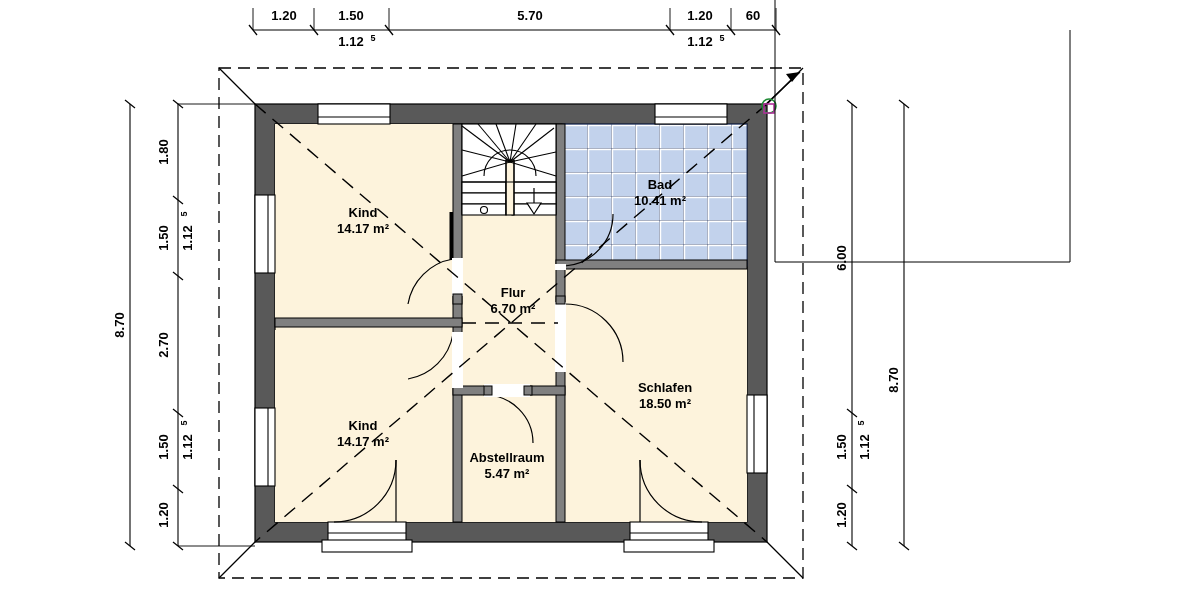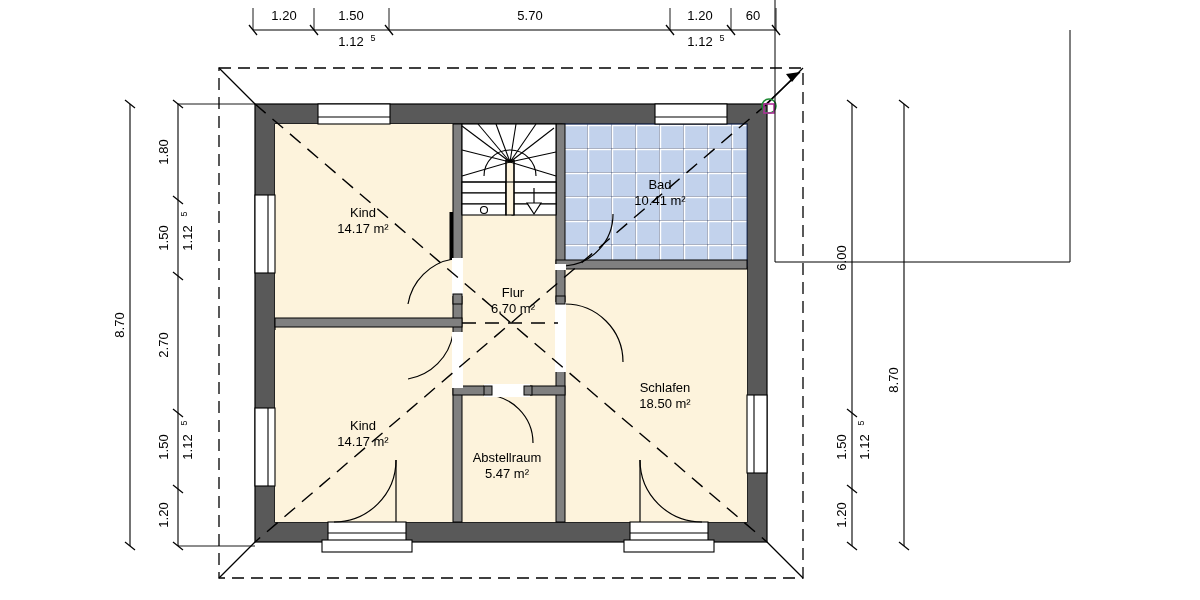--- a/index.html
+++ b/index.html
@@ -2,21 +2,21 @@
 <html><head>
 <meta charset="utf-8">
 <title>Grundriss Obergeschoss</title>
 <style>
   html,body{margin:0;padding:0;background:#ffffff;}
   body{
     width:1200px;height:600px;overflow:hidden;
     font-family:"Liberation Sans","DejaVu Sans",sans-serif;
     color:#000;
   }
-  #plan-root{position:relative;width:1200px;height:600px;background:#fff;}
+  #plan-root{position:relative;width:1200px;height:600px;background:#fff;font-weight:bold;}
   svg#floorplan{display:block;width:1200px;height:600px;}
   .dim-text{font-size:13px;fill:#000;font-family:"Liberation Sans",sans-serif;}
   .dim-sup{font-size:9px;fill:#000;font-family:"Liberation Sans",sans-serif;}
   .room-text{font-size:13px;fill:#000;font-family:"Liberation Sans",sans-serif;text-anchor:middle;}
   .room-area{font-size:13px;fill:#000;font-family:"Liberation Sans",sans-serif;text-anchor:middle;}
 </style>
 </head>
 <body>
 
 <div id="plan-root">

